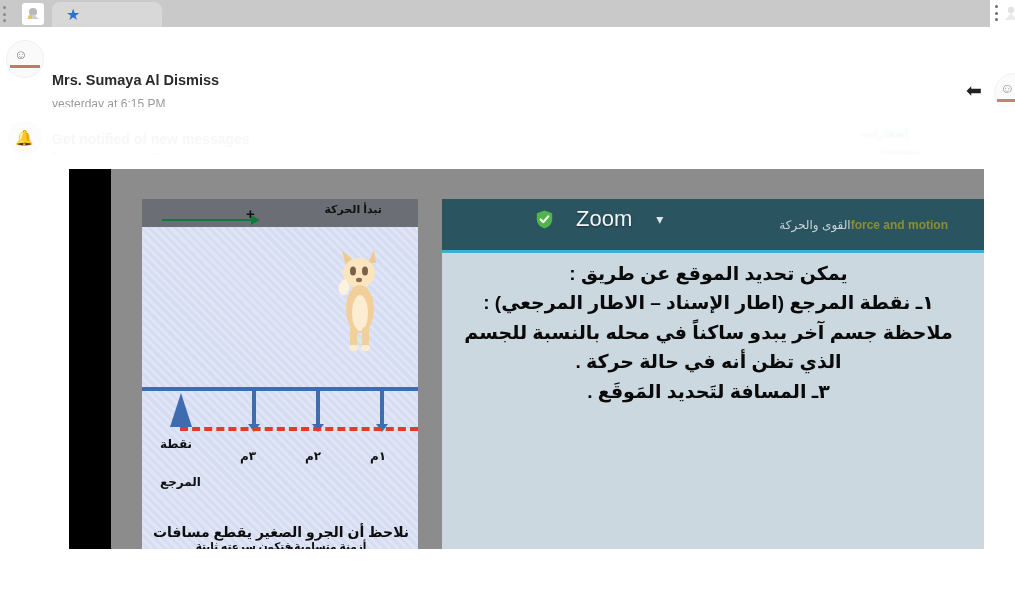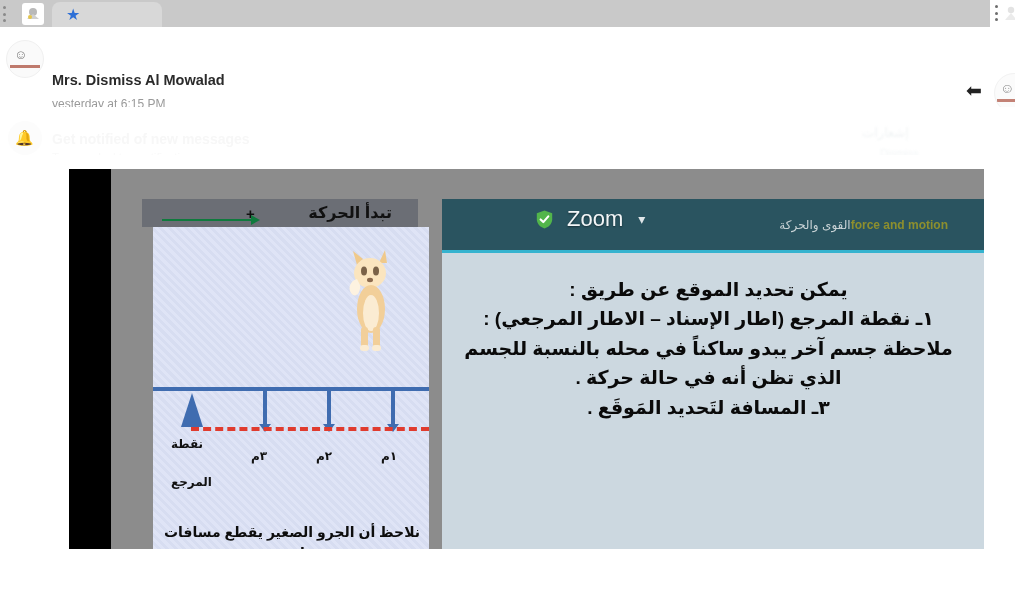--- a/index.html
+++ b/index.html
@@ -135,21 +135,21 @@
   }
   .slide-blackbar {
     position:absolute; left:0; top:0; width:42px; height:380px; background:#000;
   }
   .slide-blackbar2 {
     position:absolute; left:0; top:90px; width:42px; height:290px; background:#000;
   }
 
   
   .pic-panel {
-    position:absolute; left:84px; top:58px; width:276px; height:360px;
+    position:absolute; left:73px; top:58px; width:276px; height:360px;
     background:#f97316;
     overflow:hidden;
   }
   .pic-body {
     position:absolute; left:0; top:0; width:276px; height:322px;
     background: repeating-linear-gradient(45deg,#dfe4f6 0 3px,#d7ddf1 3px 6px);
   }
   .cat {
     position:absolute; left:186px; top:20px; width:58px; height:110px;
   }
@@ -188,22 +188,22 @@
     font-size:10.5px; color:#0d0d0d; font-weight:bold; direction:rtl; text-align:center;
     filter: blur(0.7px);
   }
 
   
   .motion-strip {
     position:absolute; left:73px; top:30px; width:276px; height:28px;
     background:#6b6e75;
   }
   .motion-label {
-    position:absolute; right:26px; top:4px;
-    font-size:16px; font-weight:bold; color:#111; direction:rtl;
+    position:absolute; right:36px; top:4px;
+    font-size:11px; font-weight:bold; color:#111; direction:rtl;
     filter: blur(0.4px); white-space:nowrap;
   }
   .motion-arrow {
     position:absolute; left:20px; top:20px; width:96px; height:2px; background:#0f7a3d;
   }
   .motion-arrow::after{
     content:""; position:absolute; right:-2px; top:-4px;
     border-top:5px solid transparent; border-bottom:5px solid transparent;
     border-left:9px solid #0f7a3d;
   }
@@ -223,21 +223,21 @@
   .title-en { color:#8d8f2e; font-weight:bold; margin-right:8px; }
   .title-underline {
     position:absolute; left:373px; top:81px; width:542px; height:3px; background:#35b3cf;
   }
 
   
   .text-panel {
     position:absolute; left:373px; top:84px; width:533px; height:296px;
     background:#ccd8e0;
     direction:rtl; text-align:center;
-    padding:22px 12px 0 12px;
+    padding:6px 12px 0 12px;
     overflow:hidden;
   }
   .text-panel p {
     font-size:19px; line-height:1.55; color:#0a0a0a; font-weight:bold;
     filter: blur(0.35px);
   }
   .side-strip {
     position:absolute; left:906px; top:84px; width:9px; height:296px; background:#ccd8e0;
   }
   .red-word {
@@ -250,21 +250,21 @@
   }
 
   
   .bottom-white {
     position:absolute; left:0; top:549px; width:1015px; height:42px; background:#fff;
   }
 
   
   .zoom-badge {
     position:absolute; left:536px; top:206px;
-    display:flex; align-items:center; gap:14px;
+    display:flex; align-items:center; gap:23px;
     z-index:40;
   }
   .shield-icon { width:17px; height:19px; flex:none; }
   .zoom-text {
     font-size:22px; color:#f2f5f7; font-weight:normal;
     text-shadow:0 1px 2px rgba(0,0,0,.45);
   }
   .zoom-caret { color:#dfe6e9; font-size:14px; margin-left:1px; }
 </style>
 </head>
@@ -300,21 +300,21 @@
         <path d="M1 16 L7 9 L13 16 Z" fill="#d8d8d8"></path>
       </svg>
     </div>
   </div>
 
   <div class="msg-header">
     <div class="msg-avatar">
       <span class="glyph">☺</span>
       <span class="bar"></span>
     </div>
-    <div class="msg-name">Mrs. Dismiss Al Mowalad</div>
+    <div class="msg-name">Mrs. Sumaya Al Dismiss</div>
     <div class="msg-time">yesterday at 6:15 PM</div>
     <div class="msg-back">⬅</div>
     <div class="hdr-right-avatar">
       <span class="glyph">☺</span>
       <span class="bar"></span>
     </div>
   </div>
 
   <div class="ghost-banner">
     <div class="ghost-bell">🔔</div>
@@ -370,20 +370,21 @@
         <div class="pivot"></div>
         <div class="dashline"></div>
 
         <div class="ar-lbl" style="left:18px; top:210px;">نقطة</div>
         <div class="ar-lbl" style="left:18px; top:248px;">المرجع</div>
         <div class="ar-lbl" style="left:98px; top:222px;">٣م</div>
         <div class="ar-lbl" style="left:163px; top:222px;">٢م</div>
         <div class="ar-lbl" style="left:228px; top:222px;">١م</div>
 
         <div class="pic-caption">نلاحظ أن الجرو الصغير يقطع مسافات متساوية في</div>
+        <div class="pic-caption2">أزمنة متساوية فتكون سرعته ثابتة</div>
       </div>
 
       <div class="slide-title-bar">
         <div class="title-line">
           <span class="title-en">force and motion</span><span class="title-ar">القوى والحركة</span>
         </div>
       </div>
       <div class="title-underline"></div>
 
       <div class="text-panel">

